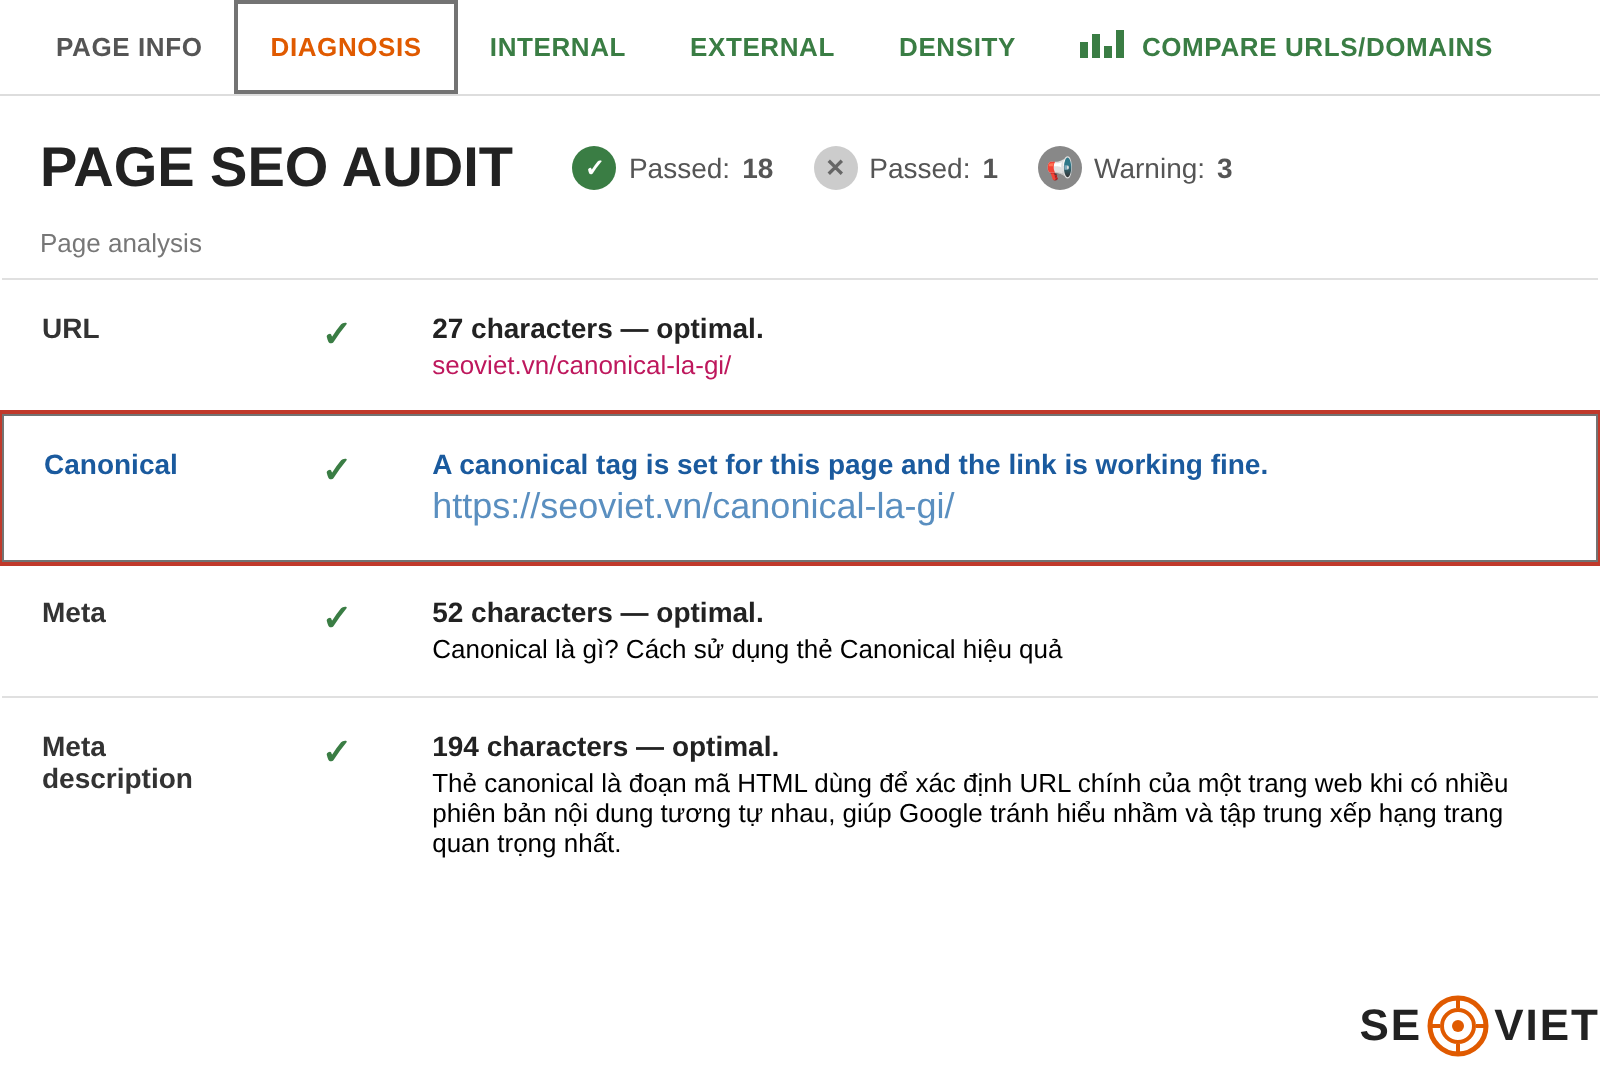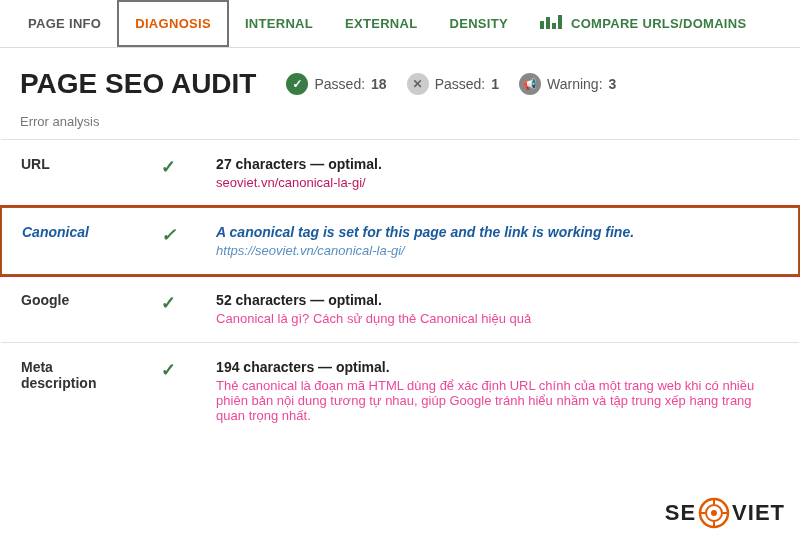--- a/index.html
+++ b/index.html
@@ -141,41 +141,41 @@
       font-weight: bold;
     }
     .row-main-text {
       font-size: 14px;
       font-weight: 600;
       color: #222;
       margin-bottom: 3px;
     }
     .row-sub-text {
       font-size: 13px;
-      color: #ec4899;
+      color: #000000;
     }
     .row-sub-text.link {
       color: #be185d;
     }
     .row-highlighted-text {
       font-size: 14px;
       font-weight: 700;
       color: #1a5a9e;
       margin-bottom: 3px;
     }
     .row-highlighted-link {
-      font-size: 13px;
+      font-size: 18px;
       color: #5a8fc0;
     }
 
     
     .logo-area {
       position: fixed;
       bottom: 15px;
-      right: 15px;
+      right: 0;
     }
     .logo-seo {
       display: flex;
       align-items: center;
       font-size: 22px;
       font-weight: 900;
       color: #222;
       letter-spacing: 1px;
     }
     .logo-target {
@@ -240,49 +240,49 @@
     </div>
 
     <div class="stat-item">
       <div class="stat-icon-warning">📢</div>
       <span>Warning:</span>
       <span class="stat-label">3</span>
     </div>
   </div>
 </div>
 
-<div class="section-label">Error analysis</div>
+<div class="section-label">Page analysis</div>
 
 <table class="audit-table">
   <tbody>
 
     <tr class="audit-row">
       <td class="row-label">URL</td>
       <td class="row-icon">
         <span class="check-icon">✓</span>
       </td>
       <td>
         <div class="row-main-text">27 characters — optimal.</div>
         <div class="row-sub-text link">seoviet.vn/canonical-la-gi/</div>
       </td>
     </tr>
 
-    <tr class="audit-row" style="border: 2px solid #a16207; outline: 2px solid #c0392b; font-style: italic;">
+    <tr class="audit-row" style="border: 2px solid #737373; outline: 2px solid #c0392b;">
       <td class="row-label" style="color: #1a5a9e; font-weight: 600;">Canonical</td>
       <td class="row-icon">
         <span class="check-icon">✓</span>
       </td>
       <td>
         <div class="row-highlighted-text">A canonical tag is set for this page and the link is working fine.</div>
         <div class="row-highlighted-link">https://seoviet.vn/canonical-la-gi/</div>
       </td>
     </tr>
 
     <tr class="audit-row">
-      <td class="row-label">Google</td>
+      <td class="row-label">Meta</td>
       <td class="row-icon">
         <span class="check-icon">✓</span>
       </td>
       <td>
         <div class="row-main-text">52 characters — optimal.</div>
         <div class="row-sub-text">Canonical là gì? Cách sử dụng thẻ Canonical hiệu quả</div>
       </td>
     </tr>
 
     <tr class="audit-row">

